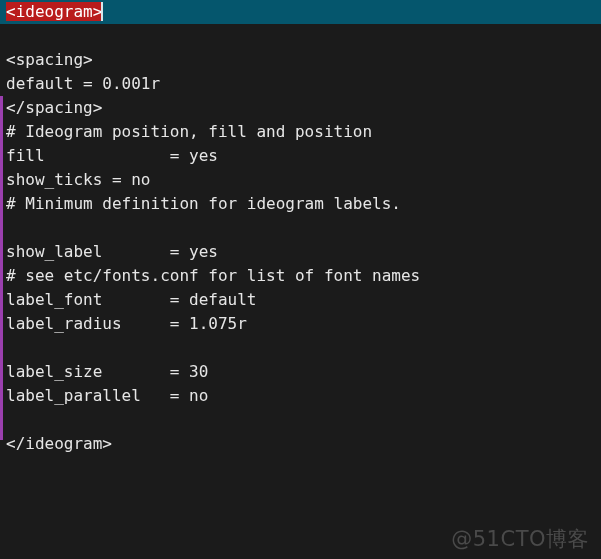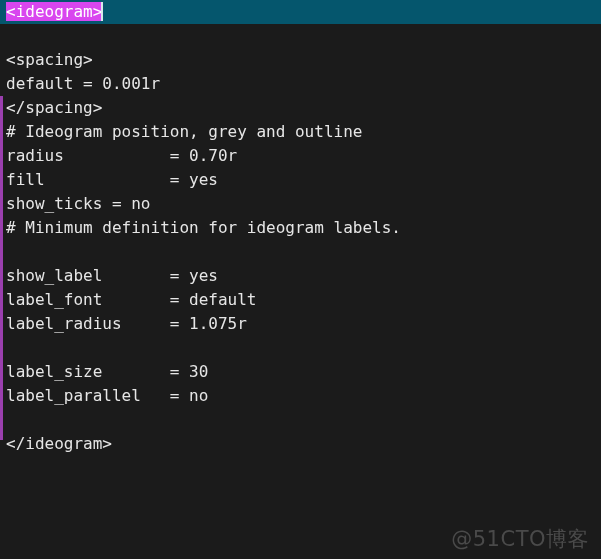--- a/index.html
+++ b/index.html
@@ -49,21 +49,21 @@
     height: 24px;
     line-height: 24px;
     white-space: pre;
     padding-left: 6px;
     box-sizing: border-box;
   }
   .line.current {
     background: #05566d;
   }
   .line .sel {
-    background: #d946ef;
+    background: #b91c1c;
     color: #ffffff;
   }
   .caret {
     display: inline-block;
     width: 2px;
     height: 19px;
     vertical-align: -4px;
     background: #d8e6ea;
     margin-left: -1px;
   }
@@ -84,27 +84,27 @@
 <body>
 
 <div id="editor">
 
   <div id="code">
       <div class="line current"><span class="sel">&lt;ideogram&gt;</span><span class="caret"></span></div>
       <div class="line">&nbsp;</div>
       <div class="line"><span>&lt;spacing&gt;</span></div>
       <div class="line"><span>default = 0.001r</span></div>
       <div class="line"><span>&lt;/spacing&gt;</span></div>
-      <div class="line"><span># Ideogram position, grey and outline</span></div>
-      <div class="line"><span>radius           = 0.70r</span></div>
+      <div class="line"><span># Ideogram position, fill and position</span></div>
       <div class="line"><span>fill             = yes</span></div>
       <div class="line"><span>show_ticks = no</span></div>
       <div class="line"><span># Minimum definition for ideogram labels.</span></div>
       <div class="line">&nbsp;</div>
       <div class="line"><span>show_label       = yes</span></div>
+      <div class="line"><span># see etc/fonts.conf for list of font names</span></div>
       <div class="line"><span>label_font       = default</span></div>
       <div class="line"><span>label_radius     = 1.075r</span></div>
       <div class="line">&nbsp;</div>
       <div class="line"><span>label_size       = 30</span></div>
       <div class="line"><span>label_parallel   = no</span></div>
       <div class="line">&nbsp;</div>
       <div class="line"><span>&lt;/ideogram&gt;</span></div>
       <div class="line">&nbsp;</div>
     </div>
 

